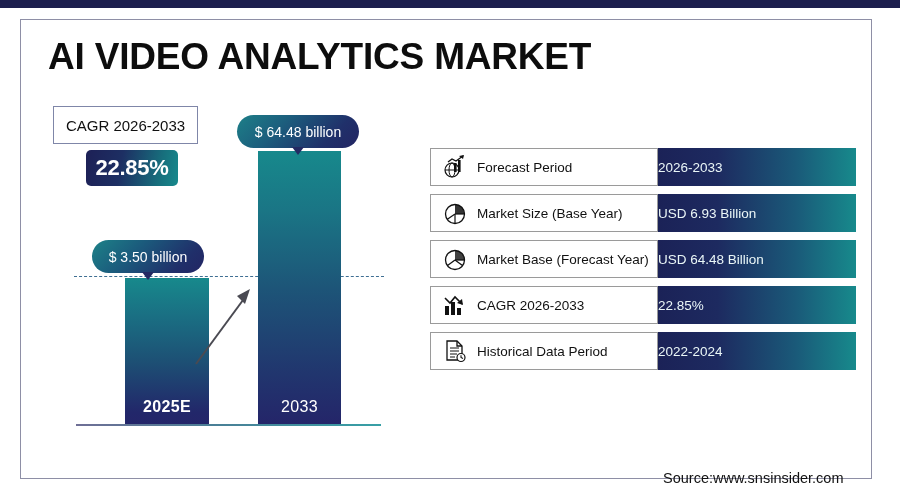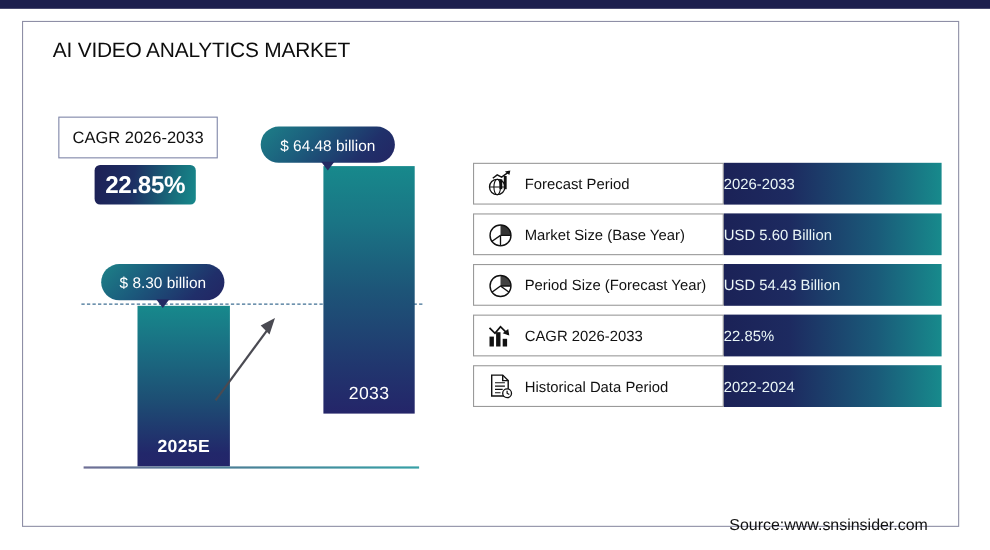--- a/index.html
+++ b/index.html
@@ -17,21 +17,21 @@
 
   
   .frame{
     position:absolute;left:20px;top:19px;width:852px;height:460px;
     border:1.5px solid #8e8fa6;background:#ffffff;box-sizing:border-box;
   }
 
   
   .title{
     position:absolute;left:48px;top:36px;
-    font-size:19px;font-weight:normal;color:#0d0d0d;
+    font-size:37px;font-weight:bold;color:#0d0d0d;
     letter-spacing:-0.2px;white-space:nowrap;
   }
 
   
   .cagr-box{
     position:absolute;left:53px;top:106px;width:145px;height:38px;
     border:1px solid #7f86a8;background:#fff;box-sizing:border-box;
     display:flex;align-items:center;justify-content:center;
     font-size:15px;color:#111;
   }
@@ -46,23 +46,22 @@
 
   
   .chart{position:absolute;left:60px;top:110px;width:330px;height:320px;}
   .bar{position:absolute;}
   .bar-2025{
     left:65px;top:168px;width:84px;height:146px;
     background:linear-gradient(180deg,#17898c 0%,#1a6f83 26%,#1d4f74 58%,#22276a 92%,#242569 100%);
     font-weight:bold;
   }
   .bar-2033{
-    left:198px;top:41px;width:83px;height:225px;
+    left:198px;top:41px;width:83px;height:273px;
     background:linear-gradient(180deg,#17898c 0%,#1a7585 22%,#1d5578 50%,#21356e 82%,#242569 100%);
-    margin-left:36px;
   }
   .bar-label{
     position:absolute;bottom:8px;left:0;right:0;text-align:center;
     color:#fff;font-size:16px;letter-spacing:.3px;
   }
   .baseline{
     position:absolute;left:16px;top:314px;width:305px;height:2px;
     background:linear-gradient(90deg,#6f6f96 0%,#4a7f96 45%,#37a0a6 100%);
   }
   .dashline{
@@ -150,21 +149,21 @@
 
     <div class="baseline"></div>
   </div>
 
   <div class="pill pill-2033">
     <span>$ 64.48 billion</span>
     <span class="pill-tip"></span>
   </div>
 
   <div class="pill pill-2025">
-    <span>$ 8.30 billion</span>
+    <span>$ 3.50 billion</span>
     <span class="pill-tip"></span>
   </div>
 
   <div class="table">
 
     <div class="row">
       <div class="row-label">
         <svg class="ico" viewBox="0 0 26 26">
           <circle cx="10" cy="16" r="7" fill="none" stroke="#111" stroke-width="1.2"></circle>
           <ellipse cx="10" cy="16" rx="3" ry="7" fill="none" stroke="#111" stroke-width="1"></ellipse>
@@ -186,37 +185,37 @@
         <svg class="ico" viewBox="0 0 26 26">
           <circle cx="13" cy="14" r="9.5" fill="none" stroke="#111" stroke-width="1.3"></circle>
           <path d="M13 14 L13 4.5 A9.5 9.5 0 0 1 22.5 14 Z" fill="#111" opacity="0.85"></path>
           <line x1="13" y1="14" x2="22.5" y2="14" stroke="#111" stroke-width="1.2"></line>
           <line x1="13" y1="14" x2="5" y2="19.5" stroke="#111" stroke-width="1.2"></line>
           <line x1="13" y1="14" x2="13" y2="23.5" stroke="#111" stroke-width="1.2"></line>
         </svg>
         <span class="txt">Market Size (Base Year)</span>
       </div>
       <div class="row-value">
-        <span>USD 5.60 Billion</span>
+        <span>USD 6.93 Billion</span>
       </div>
     </div>
 
     <div class="row">
       <div class="row-label">
         <svg class="ico" viewBox="0 0 26 26">
           <circle cx="13" cy="14" r="9.5" fill="none" stroke="#111" stroke-width="1.3"></circle>
           <path d="M13 14 L13 4.5 A9.5 9.5 0 0 1 22.5 14 Z" fill="#111" opacity="0.8"></path>
           <line x1="13" y1="14" x2="22.5" y2="14" stroke="#111" stroke-width="1.3"></line>
           <line x1="13" y1="14" x2="5.2" y2="19.7" stroke="#111" stroke-width="1.3"></line>
           <line x1="13" y1="14" x2="20.8" y2="19.7" stroke="#111" stroke-width="1.3"></line>
         </svg>
-        <span class="txt">Period Size (Forecast Year)</span>
-      </div>
-      <div class="row-value">
-        <span>USD 54.43 Billion</span>
+        <span class="txt">Market Base (Forecast Year)</span>
+      </div>
+      <div class="row-value">
+        <span>USD 64.48 Billion</span>
       </div>
     </div>
 
     <div class="row">
       <div class="row-label">
         <svg class="ico" viewBox="0 0 26 26">
           <rect x="3" y="14" width="4" height="9" fill="#111"></rect>
           <rect x="9" y="10" width="4" height="13" fill="#111"></rect>
           <rect x="15" y="16" width="4" height="7" fill="#111"></rect>
           <polyline points="3,6 8,11 13,5 20,12" fill="none" stroke="#111" stroke-width="1.6"></polyline>

